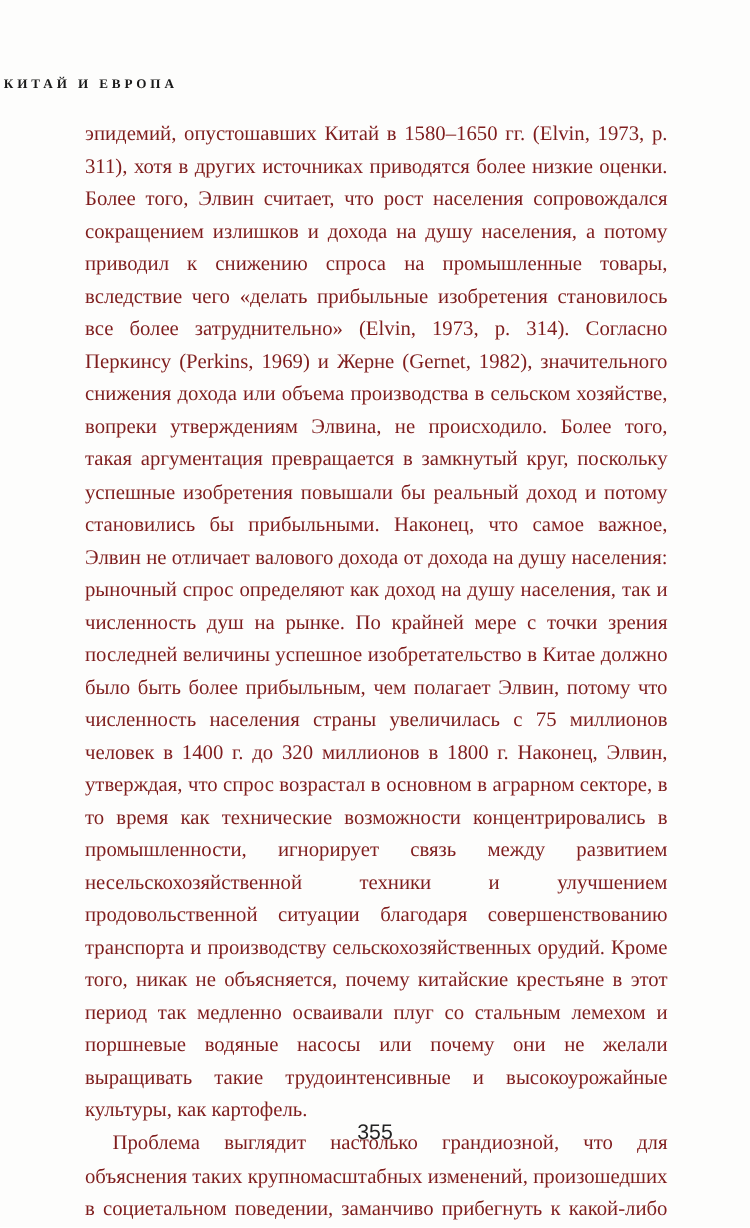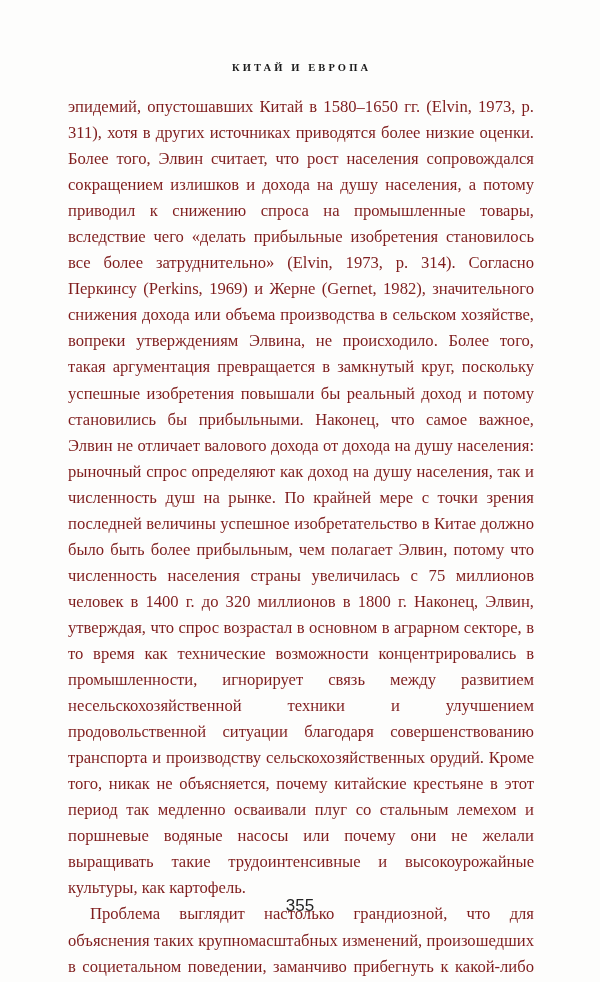--- a/index.html
+++ b/index.html
@@ -18,21 +18,21 @@
     color: #1c1c1c;
     -webkit-font-smoothing: antialiased;
   }
 
   
   .running-head {
     position: absolute;
     top: 63px;
     left: 0;
     width: 600px;
-    text-align: center;
+    text-align: left;
     font-size: 10.5px;
     letter-spacing: 3.1px;
     text-indent: 3.1px;
     font-weight: 700;
     color: #1a1a1a;
     text-transform: uppercase;
     line-height: 1;
   }
 
   

